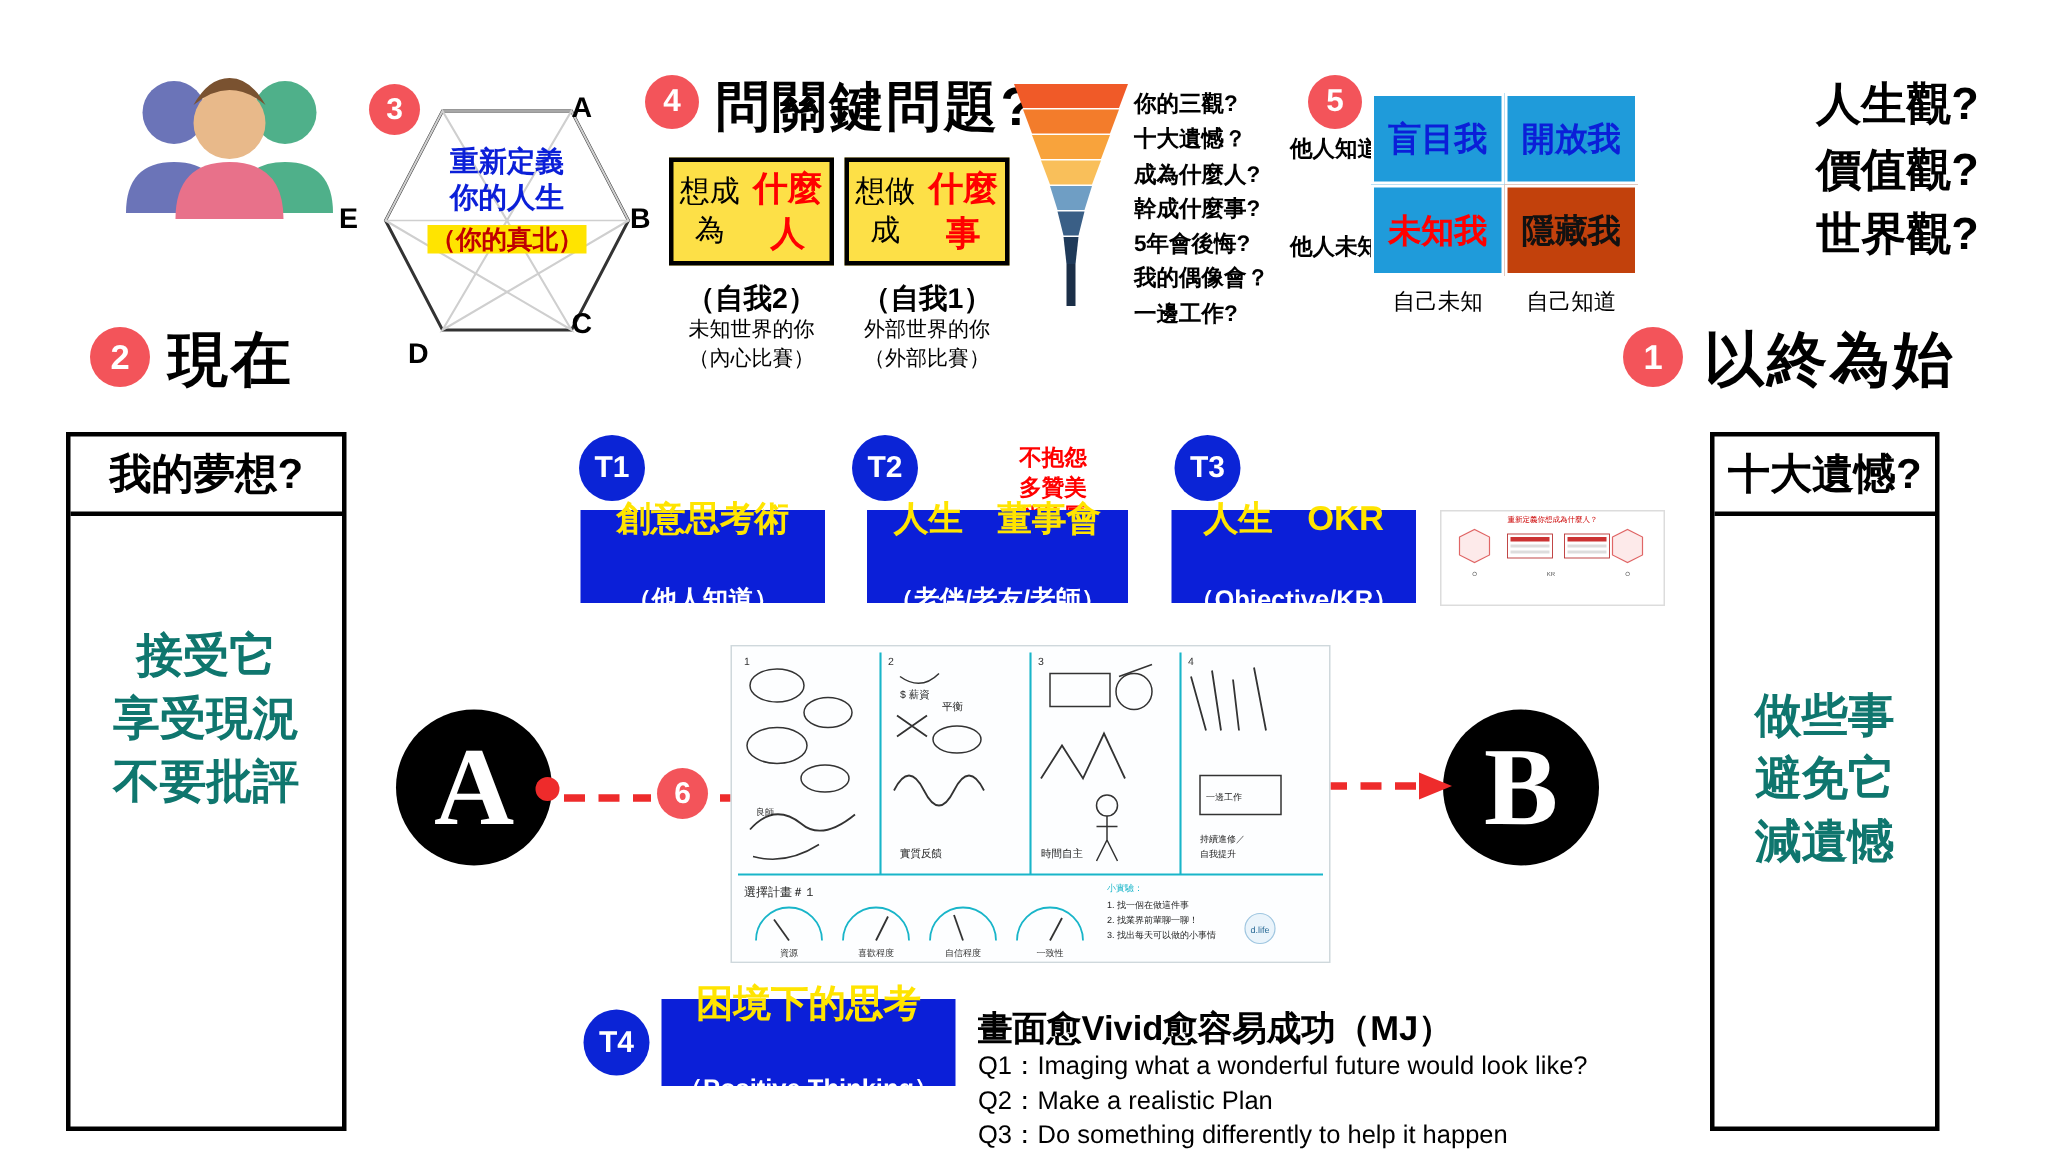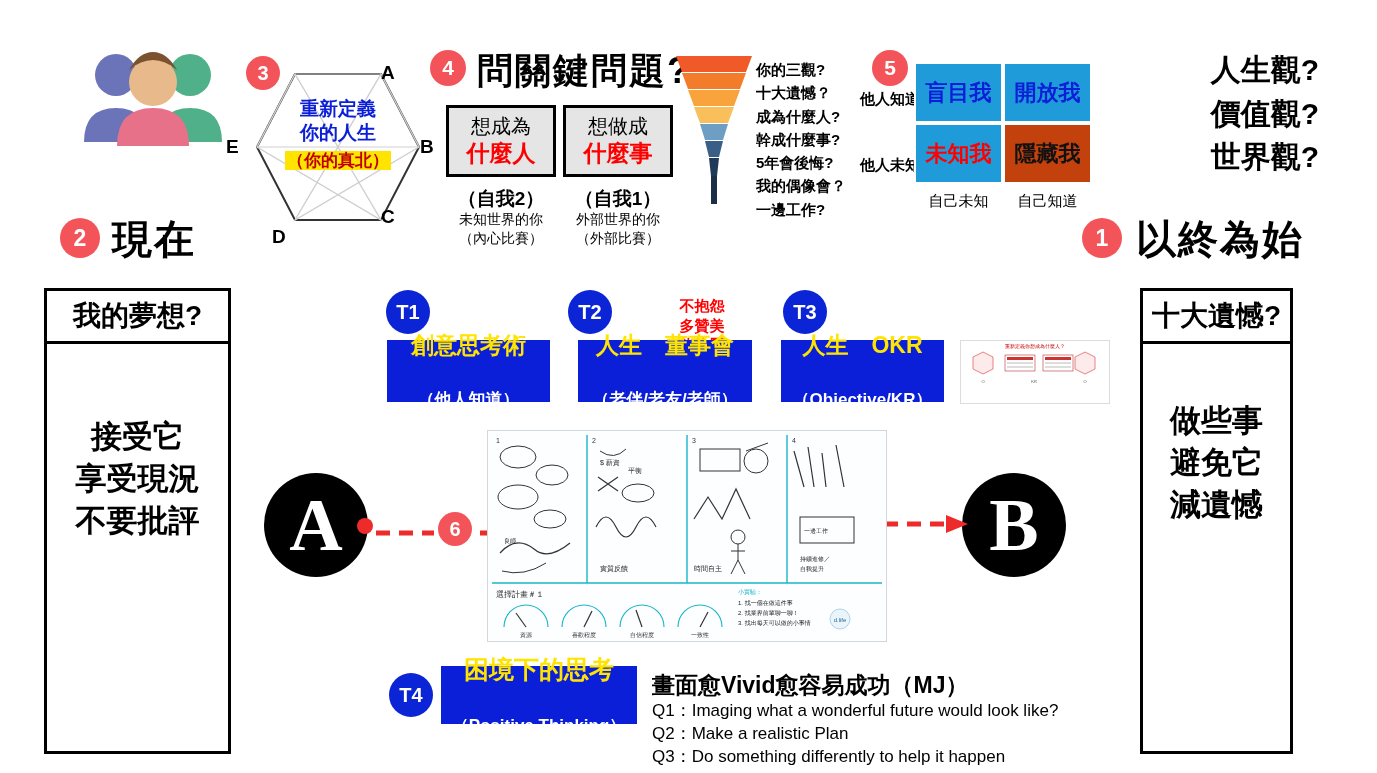--- a/index.html
+++ b/index.html
@@ -60,21 +60,21 @@
   .frame-head {
     border-bottom: 3px solid #000;
     font-weight: bold;
     font-size: 28px;
     display: flex;
     align-items: center;
     justify-content: center;
     box-sizing: border-box;
   }
   .red-stack {
-    color: #000000;
+    color: #0f766e;
     font-weight: bold;
     font-size: 31px;
     line-height: 1.35;
     text-align: center;
   }
 
   
   .blue-box {
     background: #0b1fd8;
     color: #ffe400;
@@ -116,25 +116,25 @@
   .hl-yellow {
     background: #ffe400;
     color: #c00000;
     font-size: 17px;
     padding: 0 2px;
   }
 
   
   .q-box {
     border: 3px solid #000;
-    background: #e5e5e5;
-    text-align: center;
-    box-sizing: border-box;
-    display: flex;
-    flex-direction: column;
+    background: #fde047;
+    text-align: center;
+    box-sizing: border-box;
+    display: flex;
+    flex-direction: row;
     align-items: center;
     justify-content: center;
     font-size: 20px;
     line-height: 1.3;
   }
   .q-box .red { color: #ff0000; font-weight: bold; font-size: 23px; }
   .q-cap { text-align: center; font-weight: bold; font-size: 19px; }
   .q-sub { text-align: center; font-size: 14px; line-height: 1.35; }
 
   .funnel-text {
@@ -297,21 +297,21 @@
       <div>享受現況</div>
       <div>不要批評</div>
     </div>
   </div>
 
   <div class="abs num-circle" style="left:1082px; top:218px; width:40px; height:40px; font-size:23px;">1</div>
   <div class="abs big-title" style="left:1136px; top:212px;">以終為始</div>
 
   <div class="abs frame" style="left:1140px; top:288px; width:153px; height:466px;">
     <div class="frame-head" style="height:53px;">十大遺憾?</div>
-    <div class="red-stack" style="margin-top:56px;">
+    <div class="red-stack" style="margin-top:112px;">
       <div>做些事</div>
       <div>避免它</div>
       <div>減遺憾</div>
     </div>
   </div>
 
   <div class="abs t-badge" style="left:386px; top:290px; width:44px; height:44px;">T1</div>
   <div class="abs blue-box" style="left:387px; top:340px; width:163px; height:62px;">
     <div style="font-size:23px;">創意思考術</div>
     <div class="sub">（他人知道）</div>

